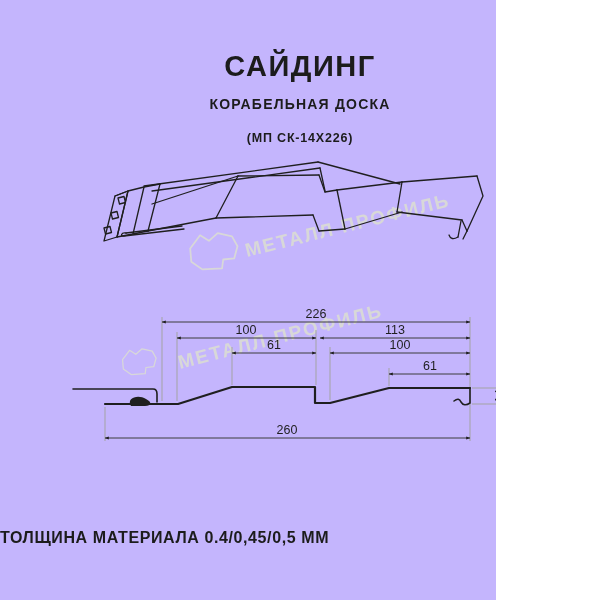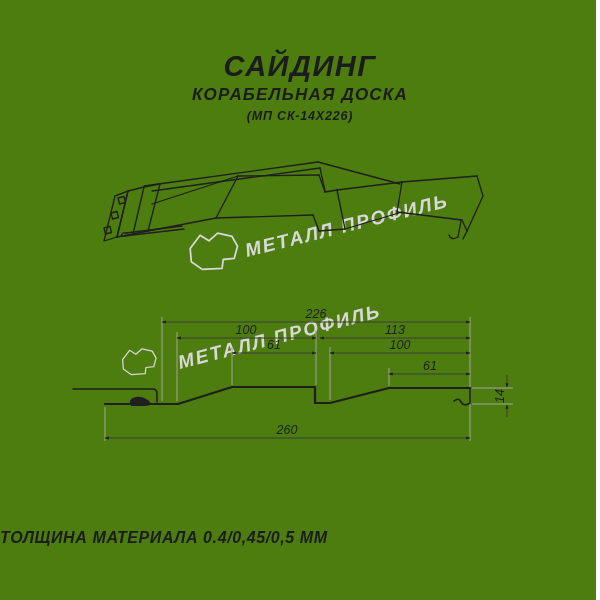--- a/index.html
+++ b/index.html
@@ -1,21 +1,21 @@
 <!DOCTYPE html>
 <html><head>
 <meta charset="utf-8">
 <style>
   html,body{margin:0;padding:0;background:#fff;}
-  .page{position:relative;width:596px;height:600px;background:#4d7c0f;overflow:hidden;
-        font-family:"Liberation Sans",sans-serif;color:#1c1c1c;font-style:italic;}
+  .page{position:relative;width:496px;height:600px;background:#c4b5fd;overflow:hidden;
+        font-family:"Liberation Sans",sans-serif;color:#1c1c1c;}
   .header{position:absolute;top:52px;left:0;width:600px;text-align:center;}
   .title{font-size:29px;font-weight:800;letter-spacing:1.5px;line-height:1;}
-  .subtitle{margin-top:5px;font-size:17px;font-weight:700;letter-spacing:1.2px;line-height:1;}
-  .model{margin-top:7px;font-size:12.5px;font-weight:700;letter-spacing:0.8px;line-height:1;}
+  .subtitle{margin-top:16px;font-size:14px;font-weight:700;letter-spacing:1.2px;line-height:1;}
+  .model{margin-top:21px;font-size:12.5px;font-weight:700;letter-spacing:0.8px;line-height:1;}
   .footer{position:absolute;top:529px;left:0;width:600px;
           font-size:16px;font-weight:700;letter-spacing:0.6px;}
   svg{position:absolute;top:0;left:0;}
   svg text{font-family:"Liberation Sans",sans-serif;}
   .dimtxt{font-size:12.5px;fill:#1f1f1f;}
   .wmtxt{font-size:19px;font-weight:700;fill:#d8d8d8;letter-spacing:2px;}
   .wmlogo{fill:none;stroke:#d8d8d8;stroke-width:1.6;stroke-linejoin:round;}
   .art{fill:none;stroke:#1f1f1f;stroke-width:1.3;stroke-linejoin:round;stroke-linecap:round;}
   .prof{fill:none;stroke:#1f1f1f;stroke-width:2.2;stroke-linejoin:round;stroke-linecap:round;}
   .prof2{fill:none;stroke:#1f1f1f;stroke-width:1.6;stroke-linejoin:round;stroke-linecap:round;}

